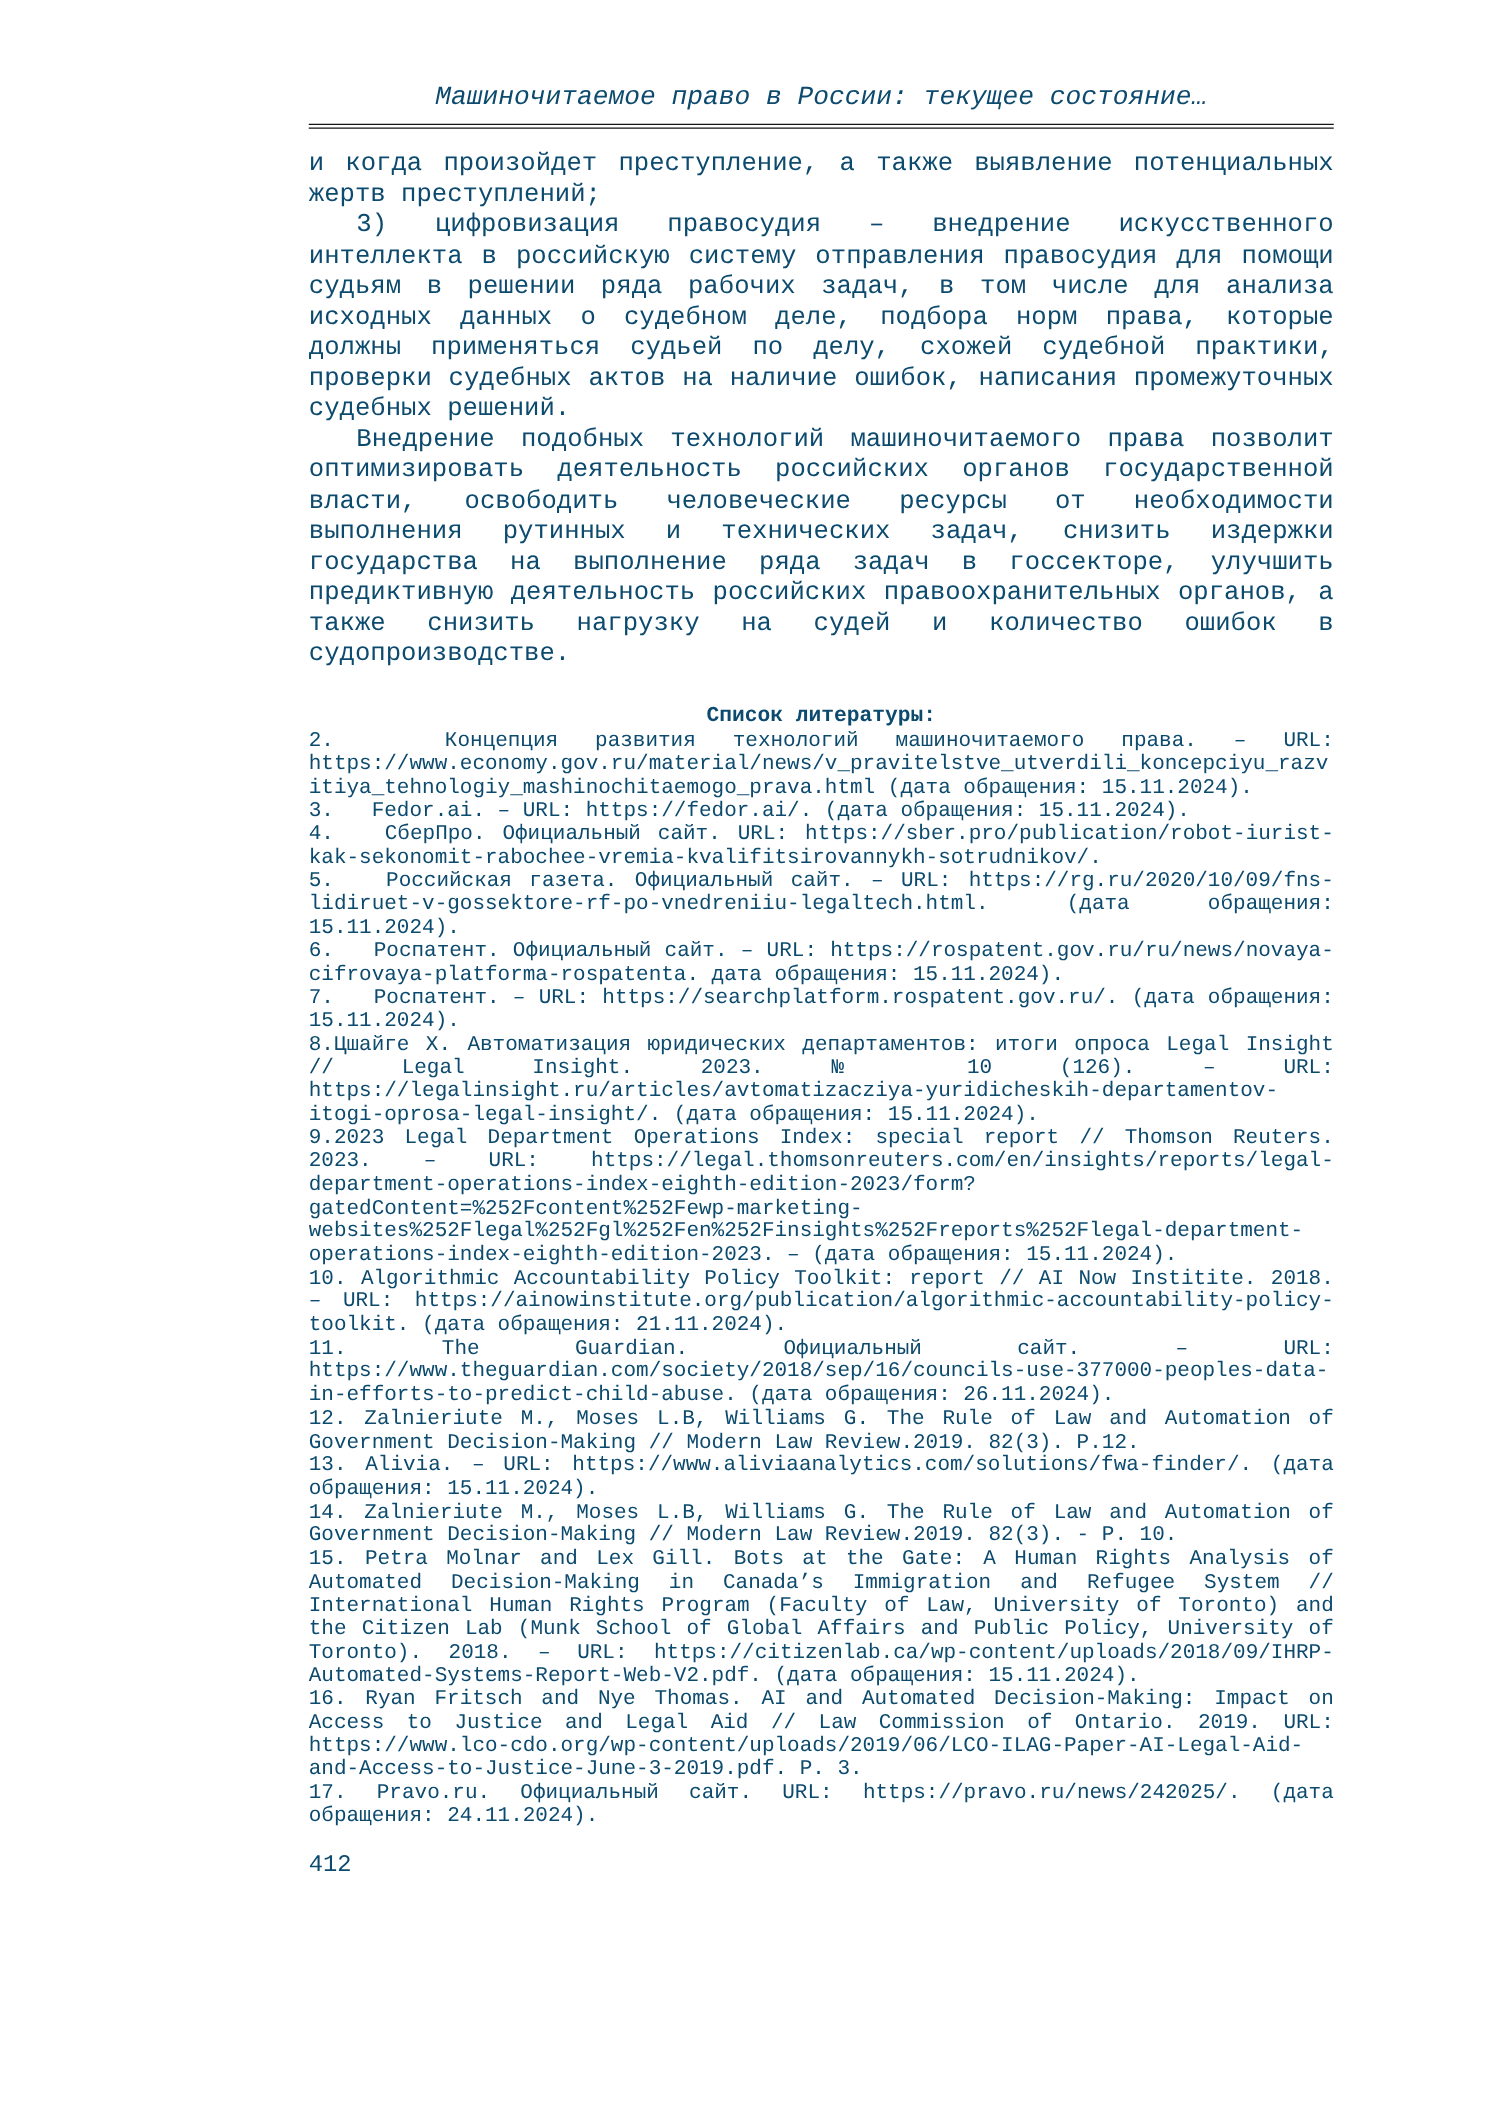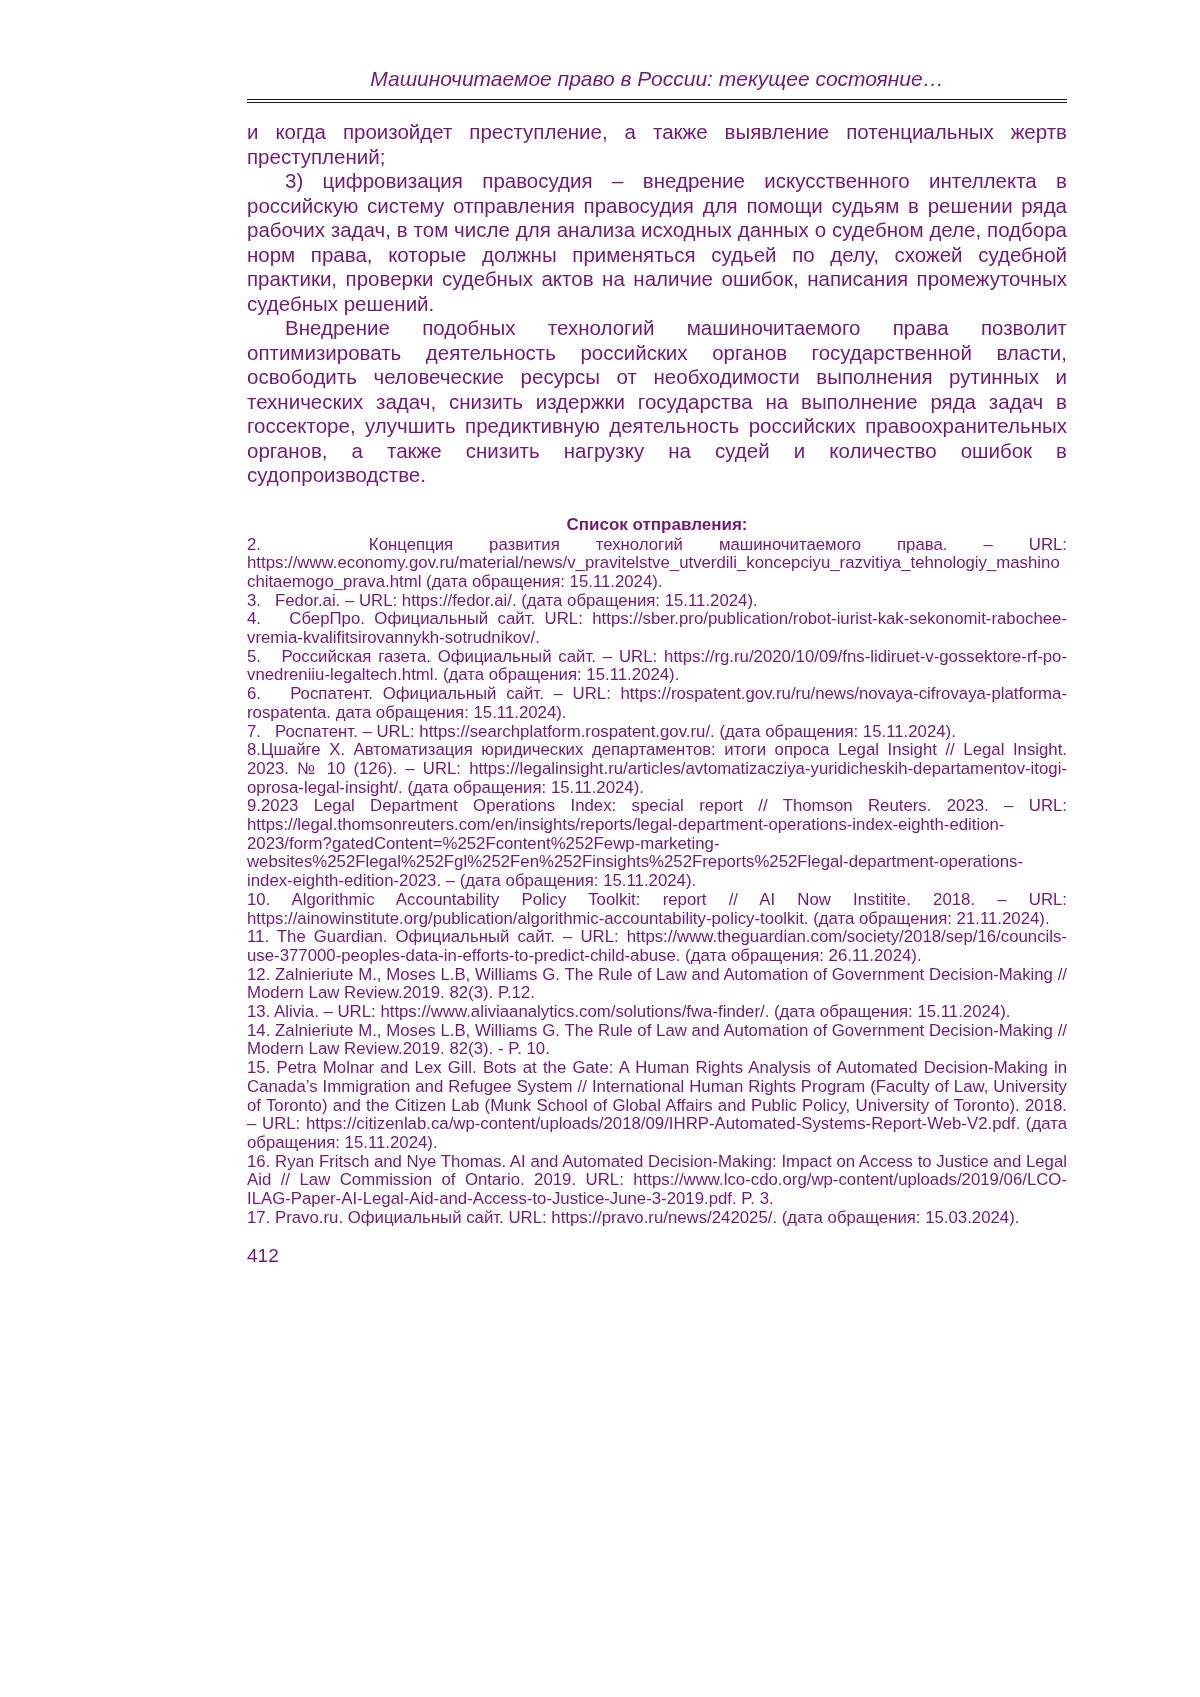--- a/index.html
+++ b/index.html
@@ -1,22 +1,22 @@
 <!DOCTYPE html>
 <html lang="ru"><head>
 <meta charset="utf-8">
 <style>
   html, body { margin: 0; padding: 0; background: #ffffff; }
   .page {
     position: relative;
     width: 1200px;
     height: 1672px;
     background: #ffffff;
-    color: #701a75;
-    font-family: Liberation Sans, sans-serif;
+    color: #0c4a6e;
+    font-family: Liberation Mono, monospace;
     overflow: hidden;
   }
   .content {
     position: absolute;
     left: 247px;
     top: 0;
     width: 820px;
   }
   .running-title {
     margin-top: 66px;
@@ -73,37 +73,37 @@
     <div class="running-title">Машиночитаемое право в России: текущее состояние…</div>
 
     <div class="header-rule"></div>
 
     <div class="body-text">
       <p>и когда произойдет преступление, а также выявление потенциальных жертв преступлений;</p>
       <p class="indent">3) цифровизация правосудия – внедрение искусственного интеллекта в российскую систему отправления правосудия для помощи судьям в решении ряда рабочих задач, в том числе для анализа исходных данных о судебном деле, подбора норм права, которые должны применяться судьей по делу, схожей судебной практики, проверки судебных актов на наличие ошибок, написания промежуточных судебных решений.</p>
       <p class="indent">Внедрение подобных технологий машиночитаемого права позволит оптимизировать деятельность российских органов государственной власти, освободить человеческие ресурсы от необходимости выполнения рутинных и технических задач, снизить издержки государства на выполнение ряда задач в госсекторе, улучшить предиктивную деятельность российских правоохранительных органов, а также снизить нагрузку на судей и количество ошибок в судопроизводстве.</p>
     </div>
 
-    <div class="ref-heading">Список отправления:</div>
+    <div class="ref-heading">Список литературы:</div>
 
     <div class="references">
       <p class="ref">2.&nbsp;&nbsp;&nbsp;Концепция развития технологий машиночитаемого права. – URL: https://www.economy.gov.ru/material/news/v_pravitelstve_utverdili_koncepciyu_razvitiya_tehnologiy_mashinochitaemogo_prava.html (дата обращения: 15.11.2024).</p>
       <p class="ref">3.&nbsp;&nbsp;&nbsp;Fedor.ai. – URL: https://fedor.ai/. (дата обращения: 15.11.2024).</p>
       <p class="ref">4.&nbsp;&nbsp;&nbsp;СберПро. Официальный сайт. URL: https://sber.pro/publication/robot-iurist-kak-sekonomit-rabochee-vremia-kvalifitsirovannykh-sotrudnikov/.</p>
       <p class="ref">5.&nbsp;&nbsp;&nbsp;Российская газета. Официальный сайт. – URL: https://rg.ru/2020/10/09/fns-lidiruet-v-gossektore-rf-po-vnedreniiu-legaltech.html. (дата обращения: 15.11.2024).</p>
       <p class="ref">6.&nbsp;&nbsp;&nbsp;Роспатент. Официальный сайт. – URL: https://rospatent.gov.ru/ru/news/novaya-cifrovaya-platforma-rospatenta. дата обращения: 15.11.2024).</p>
       <p class="ref">7.&nbsp;&nbsp;&nbsp;Роспатент. – URL: https://searchplatform.rospatent.gov.ru/. (дата обращения: 15.11.2024).</p>
       <p class="ref">8.Цшайге Х. Автоматизация юридических департаментов: итоги опроса Legal Insight // Legal Insight. 2023. № 10 (126). – URL: https://legalinsight.ru/articles/avtomatizacziya-yuridicheskih-departamentov-itogi-oprosa-legal-insight/. (дата обращения: 15.11.2024).</p>
       <p class="ref">9.2023 Legal Department Operations Index: special report // Thomson Reuters. 2023. – URL: https://legal.thomsonreuters.com/en/insights/reports/legal-department-operations-index-eighth-edition-2023/form?gatedContent=%252Fcontent%252Fewp-marketing-websites%252Flegal%252Fgl%252Fen%252Finsights%252Freports%252Flegal-department-operations-index-eighth-edition-2023. – (дата обращения: 15.11.2024).</p>
       <p class="ref">10. Algorithmic Accountability Policy Toolkit: report // AI Now Institite. 2018. – URL: https://ainowinstitute.org/publication/algorithmic-accountability-policy-toolkit. (дата обращения: 21.11.2024).</p>
       <p class="ref">11. The Guardian. Официальный сайт. – URL: https://www.theguardian.com/society/2018/sep/16/councils-use-377000-peoples-data-in-efforts-to-predict-child-abuse. (дата обращения: 26.11.2024).</p>
       <p class="ref">12. Zalnieriute M., Moses L.B, Williams G. The Rule of Law and Automation of Government Decision-Making // Modern Law Review.2019. 82(3). P.12.</p>
       <p class="ref">13. Alivia. – URL: https://www.aliviaanalytics.com/solutions/fwa-finder/. (дата обращения: 15.11.2024).</p>
       <p class="ref">14. Zalnieriute M., Moses L.B, Williams G. The Rule of Law and Automation of Government Decision-Making // Modern Law Review.2019. 82(3). - P. 10.</p>
       <p class="ref">15. Petra Molnar and Lex Gill. Bots at the Gate: A Human Rights Analysis of Automated Decision-Making in Canada’s Immigration and Refugee System // International Human Rights Program (Faculty of Law, University of Toronto) and the Citizen Lab (Munk School of Global Affairs and Public Policy, University of Toronto). 2018. – URL: https://citizenlab.ca/wp-content/uploads/2018/09/IHRP-Automated-Systems-Report-Web-V2.pdf. (дата обращения: 15.11.2024).</p>
       <p class="ref">16. Ryan Fritsch and Nye Thomas. AI and Automated Decision-Making: Impact on Access to Justice and Legal Aid // Law Commission of Ontario. 2019. URL: https://www.lco-cdo.org/wp-content/uploads/2019/06/LCO-ILAG-Paper-AI-Legal-Aid-and-Access-to-Justice-June-3-2019.pdf. P. 3.</p>
-      <p class="ref">17. Pravo.ru. Официальный сайт. URL: https://pravo.ru/news/242025/. (дата обращения: 15.03.2024).</p>
+      <p class="ref">17. Pravo.ru. Официальный сайт. URL: https://pravo.ru/news/242025/. (дата обращения: 24.11.2024).</p>
     </div>
 
     <div class="page-number">412</div>
 
   </div>
 </div>
 
 </body></html>

